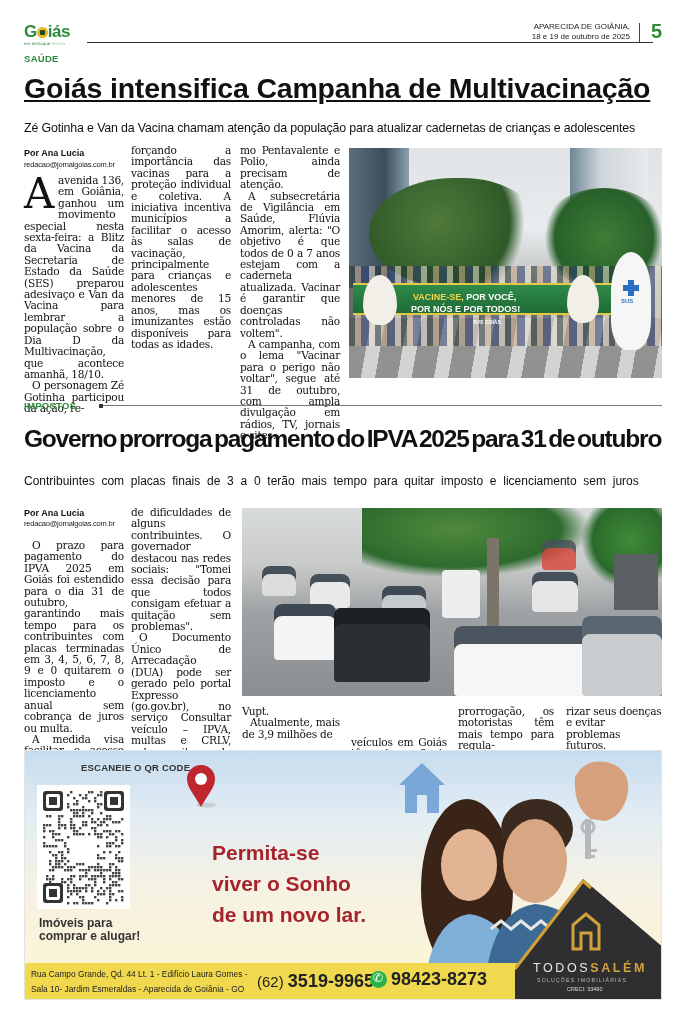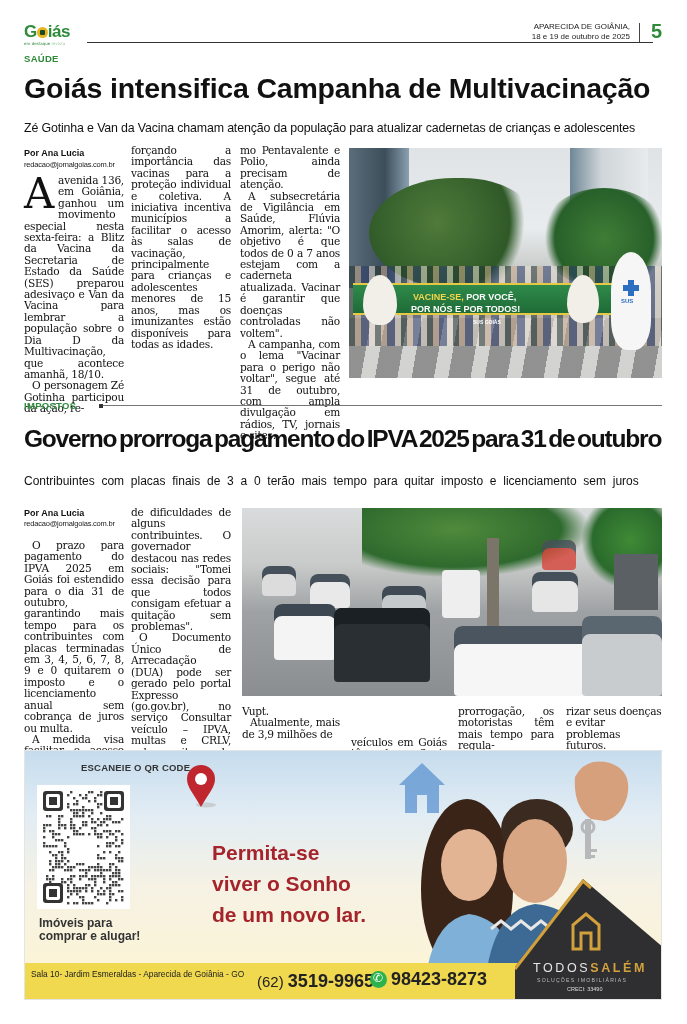--- a/index.html
+++ b/index.html
@@ -114,21 +114,21 @@
   <div class="head-rule"></div>
   <div class="edition">
     <div>APARECIDA DE GOIÂNIA,</div>
     <div>18 e 19 de outubro de 2025</div>
   </div>
   <div class="edition-sep"></div>
   <div class="page-num">5</div>
 </header>
 
 <div class="section-label" style="left:24px; top:53px;">SAÚDE</div>
-<h1 class="headline" style="top:72px;">Goiás intensifica Campanha de Multivacinação</h1>
+<h1 class="headline" style="top:72px;text-decoration:underline;">Goiás intensifica Campanha de Multivacinação</h1>
 <div class="deck" style="top:121px; letter-spacing:-0.15px;">Zé Gotinha e Van da Vacina chamam atenção da população para atualizar cadernetas de crianças e adolescentes</div>
 
 <div class="byline" style="top:148px;">Por Ana Lucia</div>
 <div class="email" style="top:160px;">redacao@jornalgoias.com.br</div>
 
 <div class="col" style="left:24px; top:175px; width:100px;">
   <p class="noindent"><span class="dropcap">A</span><span>avenida 136, em Goiânia, ganhou um movimento especial nesta sexta-feira: a Blitz da Vacina da Secretaria de Estado da Saúde (SES) preparou adesivaço e Van da Vacina para lembrar a população sobre o Dia D da Multivacinação, que acontece amanhã, 18/10.</span></p>
   <p>O personagem Zé Gotinha participou da ação, re-</p>
 </div>
 <div class="col" style="left:131px; top:145px; width:100px;">
@@ -575,20 +575,21 @@
   <svg class="ad-keyhand" viewBox="0 0 80 120">
     <path d="M20 20 Q30 0 55 6 Q78 14 72 40 Q66 60 50 64 L36 62 Q18 50 20 20 Z" fill="#d6a07d"></path>
     <rect x="30" y="62" width="6" height="40" fill="#b6b8ba"></rect>
     <circle cx="33" cy="70" r="6" fill="none" stroke="#b6b8ba" stroke-width="3"></circle>
     <rect x="36" y="92" width="6" height="3" fill="#b6b8ba"></rect>
       <rect x="36" y="98" width="4" height="3" fill="#b6b8ba"></rect>
   </svg>
 
   <div class="ad-bar"></div>
   <div class="ad-addr">
+    <div>Rua Campo Grande, Qd. 44 Lt. 1 -  Edifício Laura Gomes -</div>
     <div>Sala 10- Jardim Esmeraldas - Aparecida de Goiânia - GO</div>
   </div>
   <div class="ad-phone1"><span>(62)</span> <b>3519-9965</b></div>
   <div class="ad-wa"></div>
   <div class="ad-phone2">98423-8273</div>
 
   <div class="ad-brand">
     <svg class="ad-brand-bg" viewBox="0 0 150 122" preserveAspectRatio="none">
       <path d="M0 122 L0 88 L68 0 L150 70 L150 122 Z" fill="#2f2f31"></path>
       <path d="M0 90 L68 2 L76 9" stroke="#d2a13b" stroke-width="3" fill="none"></path>

